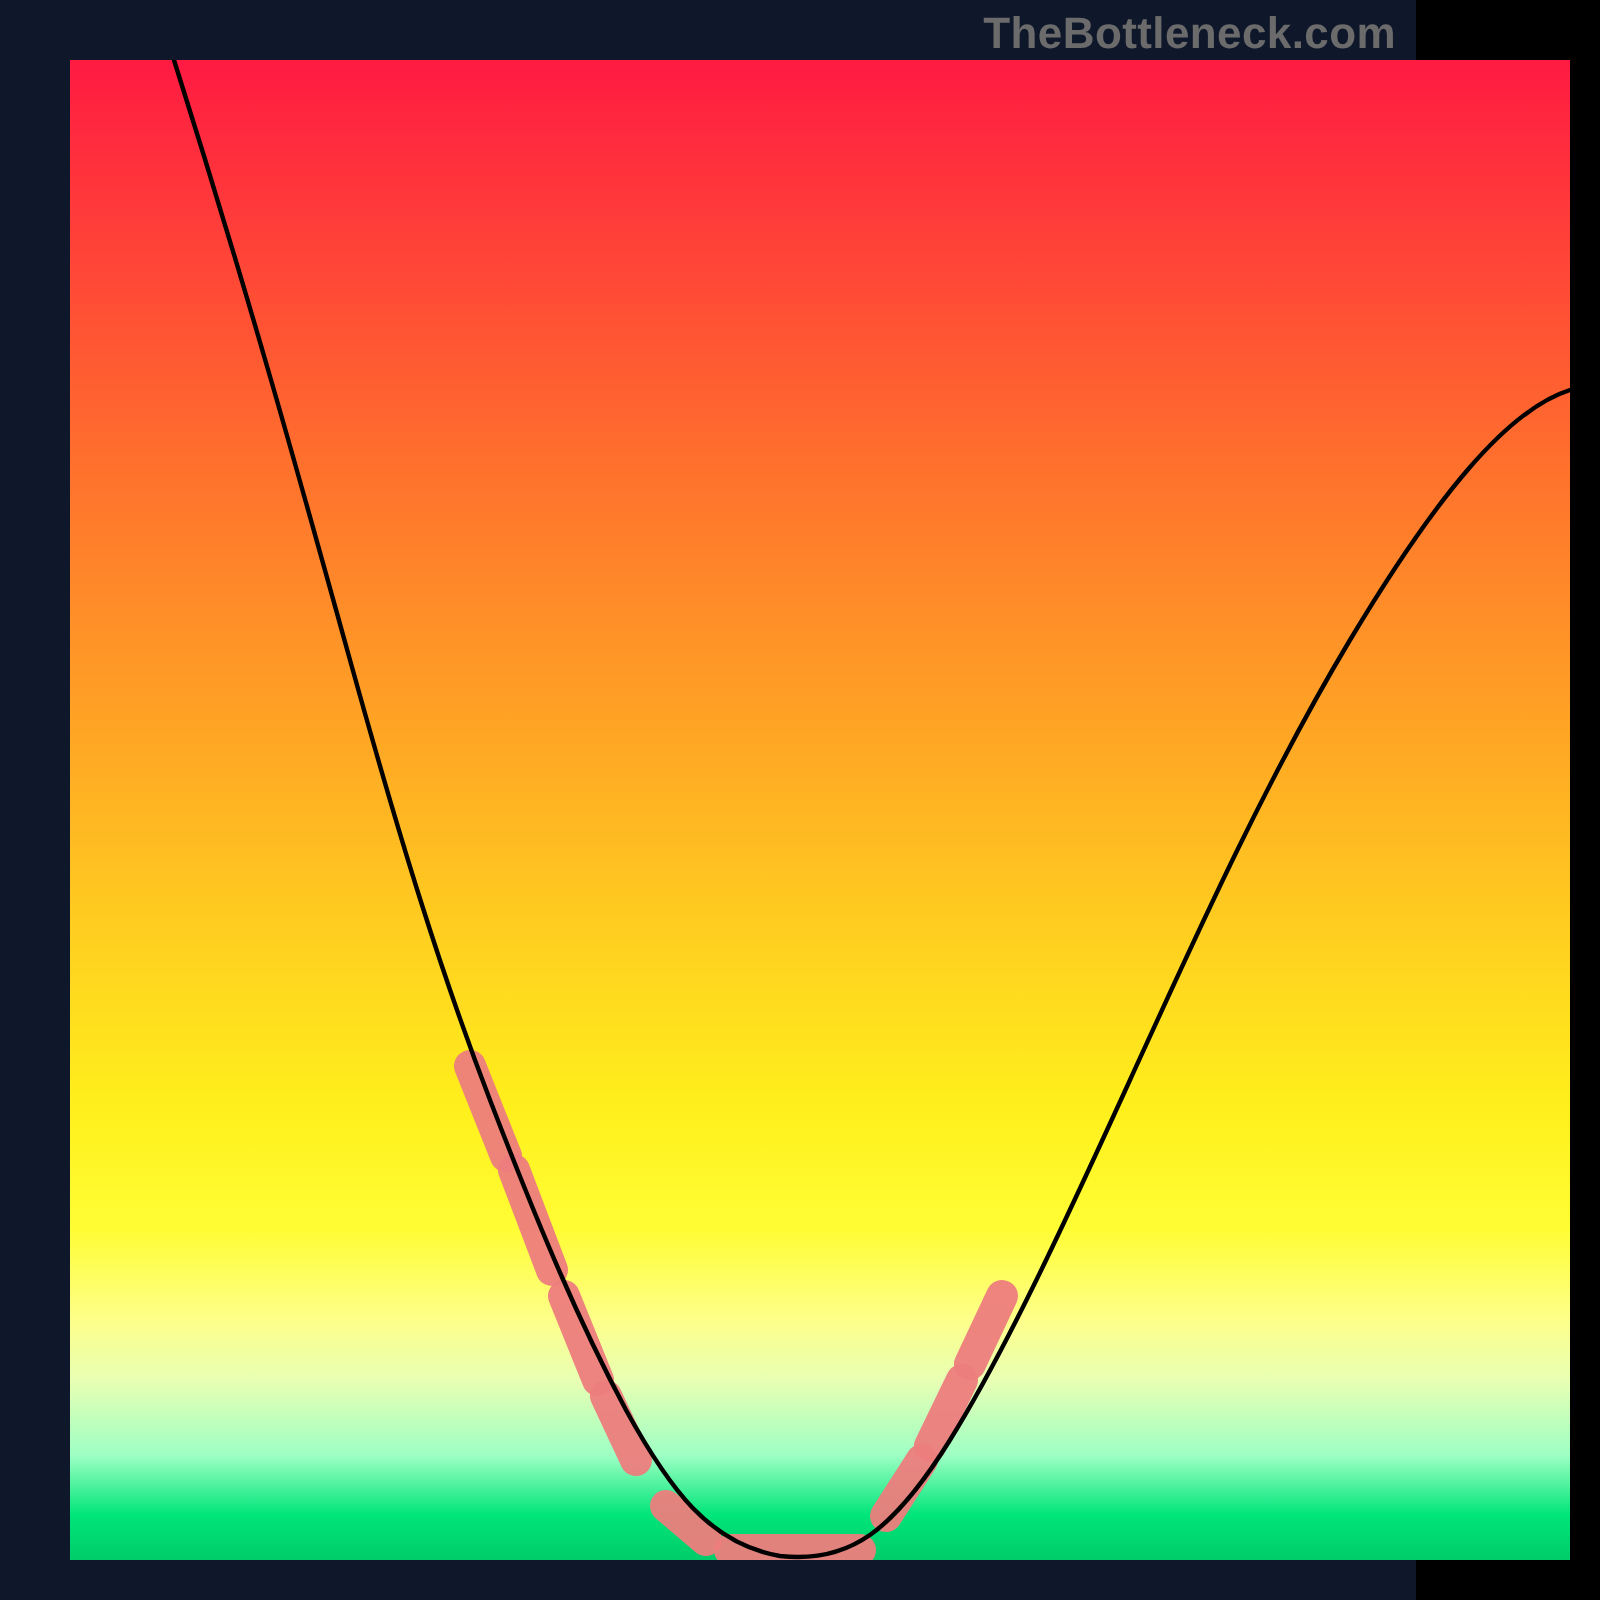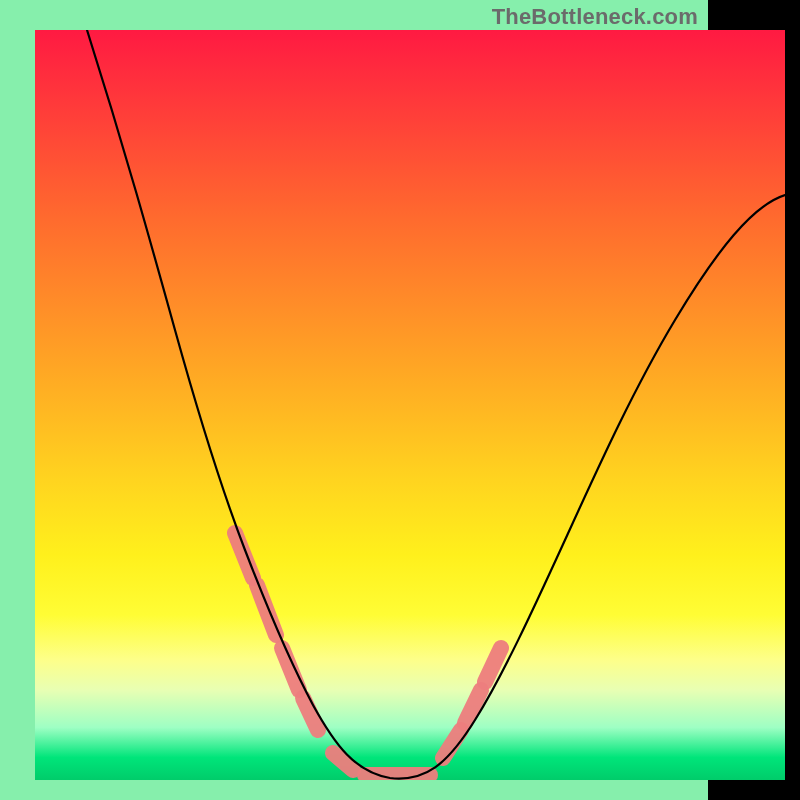--- a/index.html
+++ b/index.html
@@ -9,21 +9,21 @@
     height: 800px;
     background: #000000;
     overflow: hidden;
   }
   .frame {
     position: absolute;
     left: 0;
     top: 0;
     width: 708px;
     height: 800px;
-    background: #86efac;
+    background: #0f172a;
   }
   .plot-area {
     position: absolute;
     left: 35px;
     top: 30px;
     width: 750px;
     height: 750px;
     background: linear-gradient(
       to bottom,
       #ff1a42 0%,

